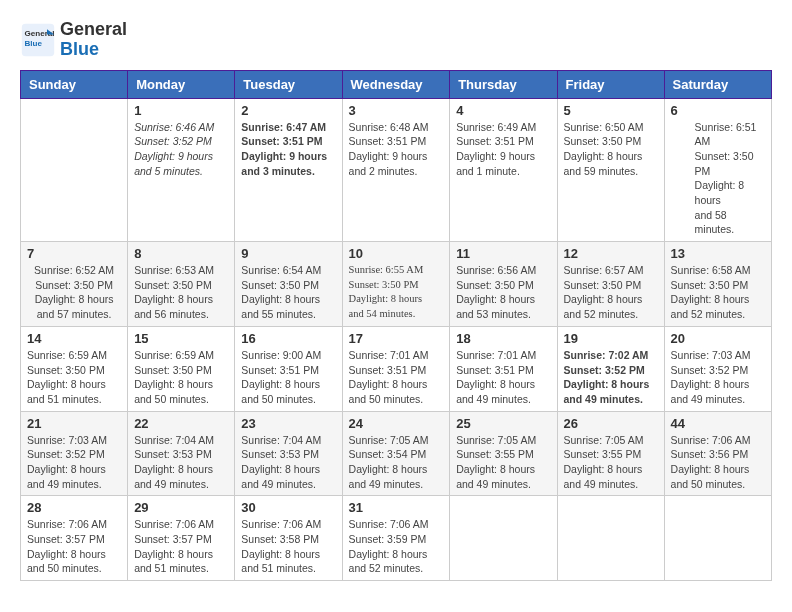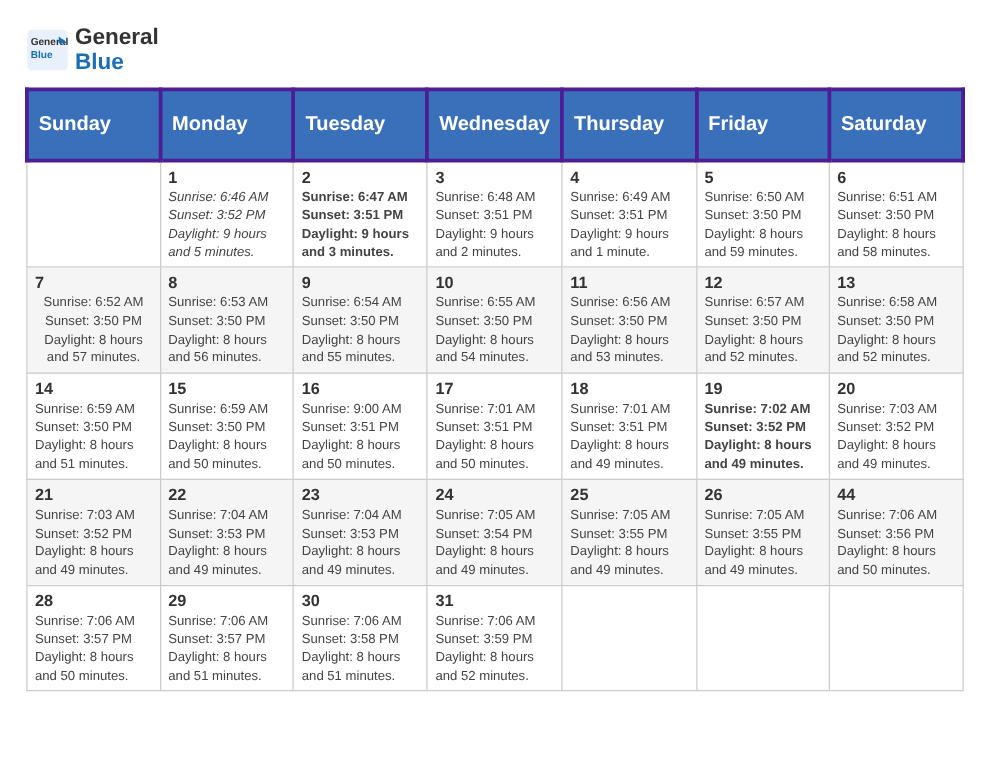--- a/index.html
+++ b/index.html
@@ -46,23 +46,23 @@
     }
     .calendar {
       width: 100%;
       border-collapse: collapse;
       border: 1px solid #ccc;
     }
     .calendar th {
       background-color: #3a6fba;
       color: white;
       text-align: left;
-      padding: 18px 8px;
-      font-size: 16px;
-      border: 3px solid #4c1d95;
+      padding: 6px 8px;
+      font-size: 13px;
+      border: 1px solid #4c1d95;
     }
     .calendar td {
       vertical-align: top;
       border: 1px solid #ccc;
       padding: 4px 6px;
       width: 108px;
       min-height: 80px;
       font-size: 11px;
       color: #333;
     }
@@ -149,21 +149,21 @@
         </td>
         <td>
           <span class="day-num">5</span>
           <div class="day-info" style="white-space: pre-line;">Sunrise: 6:50 AM
 Sunset: 3:50 PM
 Daylight: 8 hours
 and 59 minutes.</div>
         </td>
         <td>
           <span class="day-num">6</span>
-          <div class="day-info" style="white-space: pre-line;">Sunrise: 6:51 AM
+          <div class="day-info" style="white-space: pre-line; margin-left: 24px;">Sunrise: 6:51 AM
 Sunset: 3:50 PM
 Daylight: 8 hours
 and 58 minutes.</div>
         </td>
       </tr>
       <tr>
         <td>
           <span class="day-num">7</span>
           <div class="day-info" style="white-space: pre-line; text-align: center;">Sunrise: 6:52 AM
 Sunset: 3:50 PM
@@ -179,21 +179,21 @@
         </td>
         <td>
           <span class="day-num">9</span>
           <div class="day-info" style="white-space: pre-line;">Sunrise: 6:54 AM
 Sunset: 3:50 PM
 Daylight: 8 hours
 and 55 minutes.</div>
         </td>
         <td>
           <span class="day-num">10</span>
-          <div class="day-info" style="white-space: pre-line;">Sunrise: 6:55 AM
+          <div class="day-info" style="white-space: pre-line; font-family: Liberation Serif, serif;">Sunrise: 6:55 AM
 Sunset: 3:50 PM
 Daylight: 8 hours
 and 54 minutes.</div>
         </td>
         <td>
           <span class="day-num">11</span>
           <div class="day-info" style="white-space: pre-line;">Sunrise: 6:56 AM
 Sunset: 3:50 PM
 Daylight: 8 hours
 and 53 minutes.</div>

